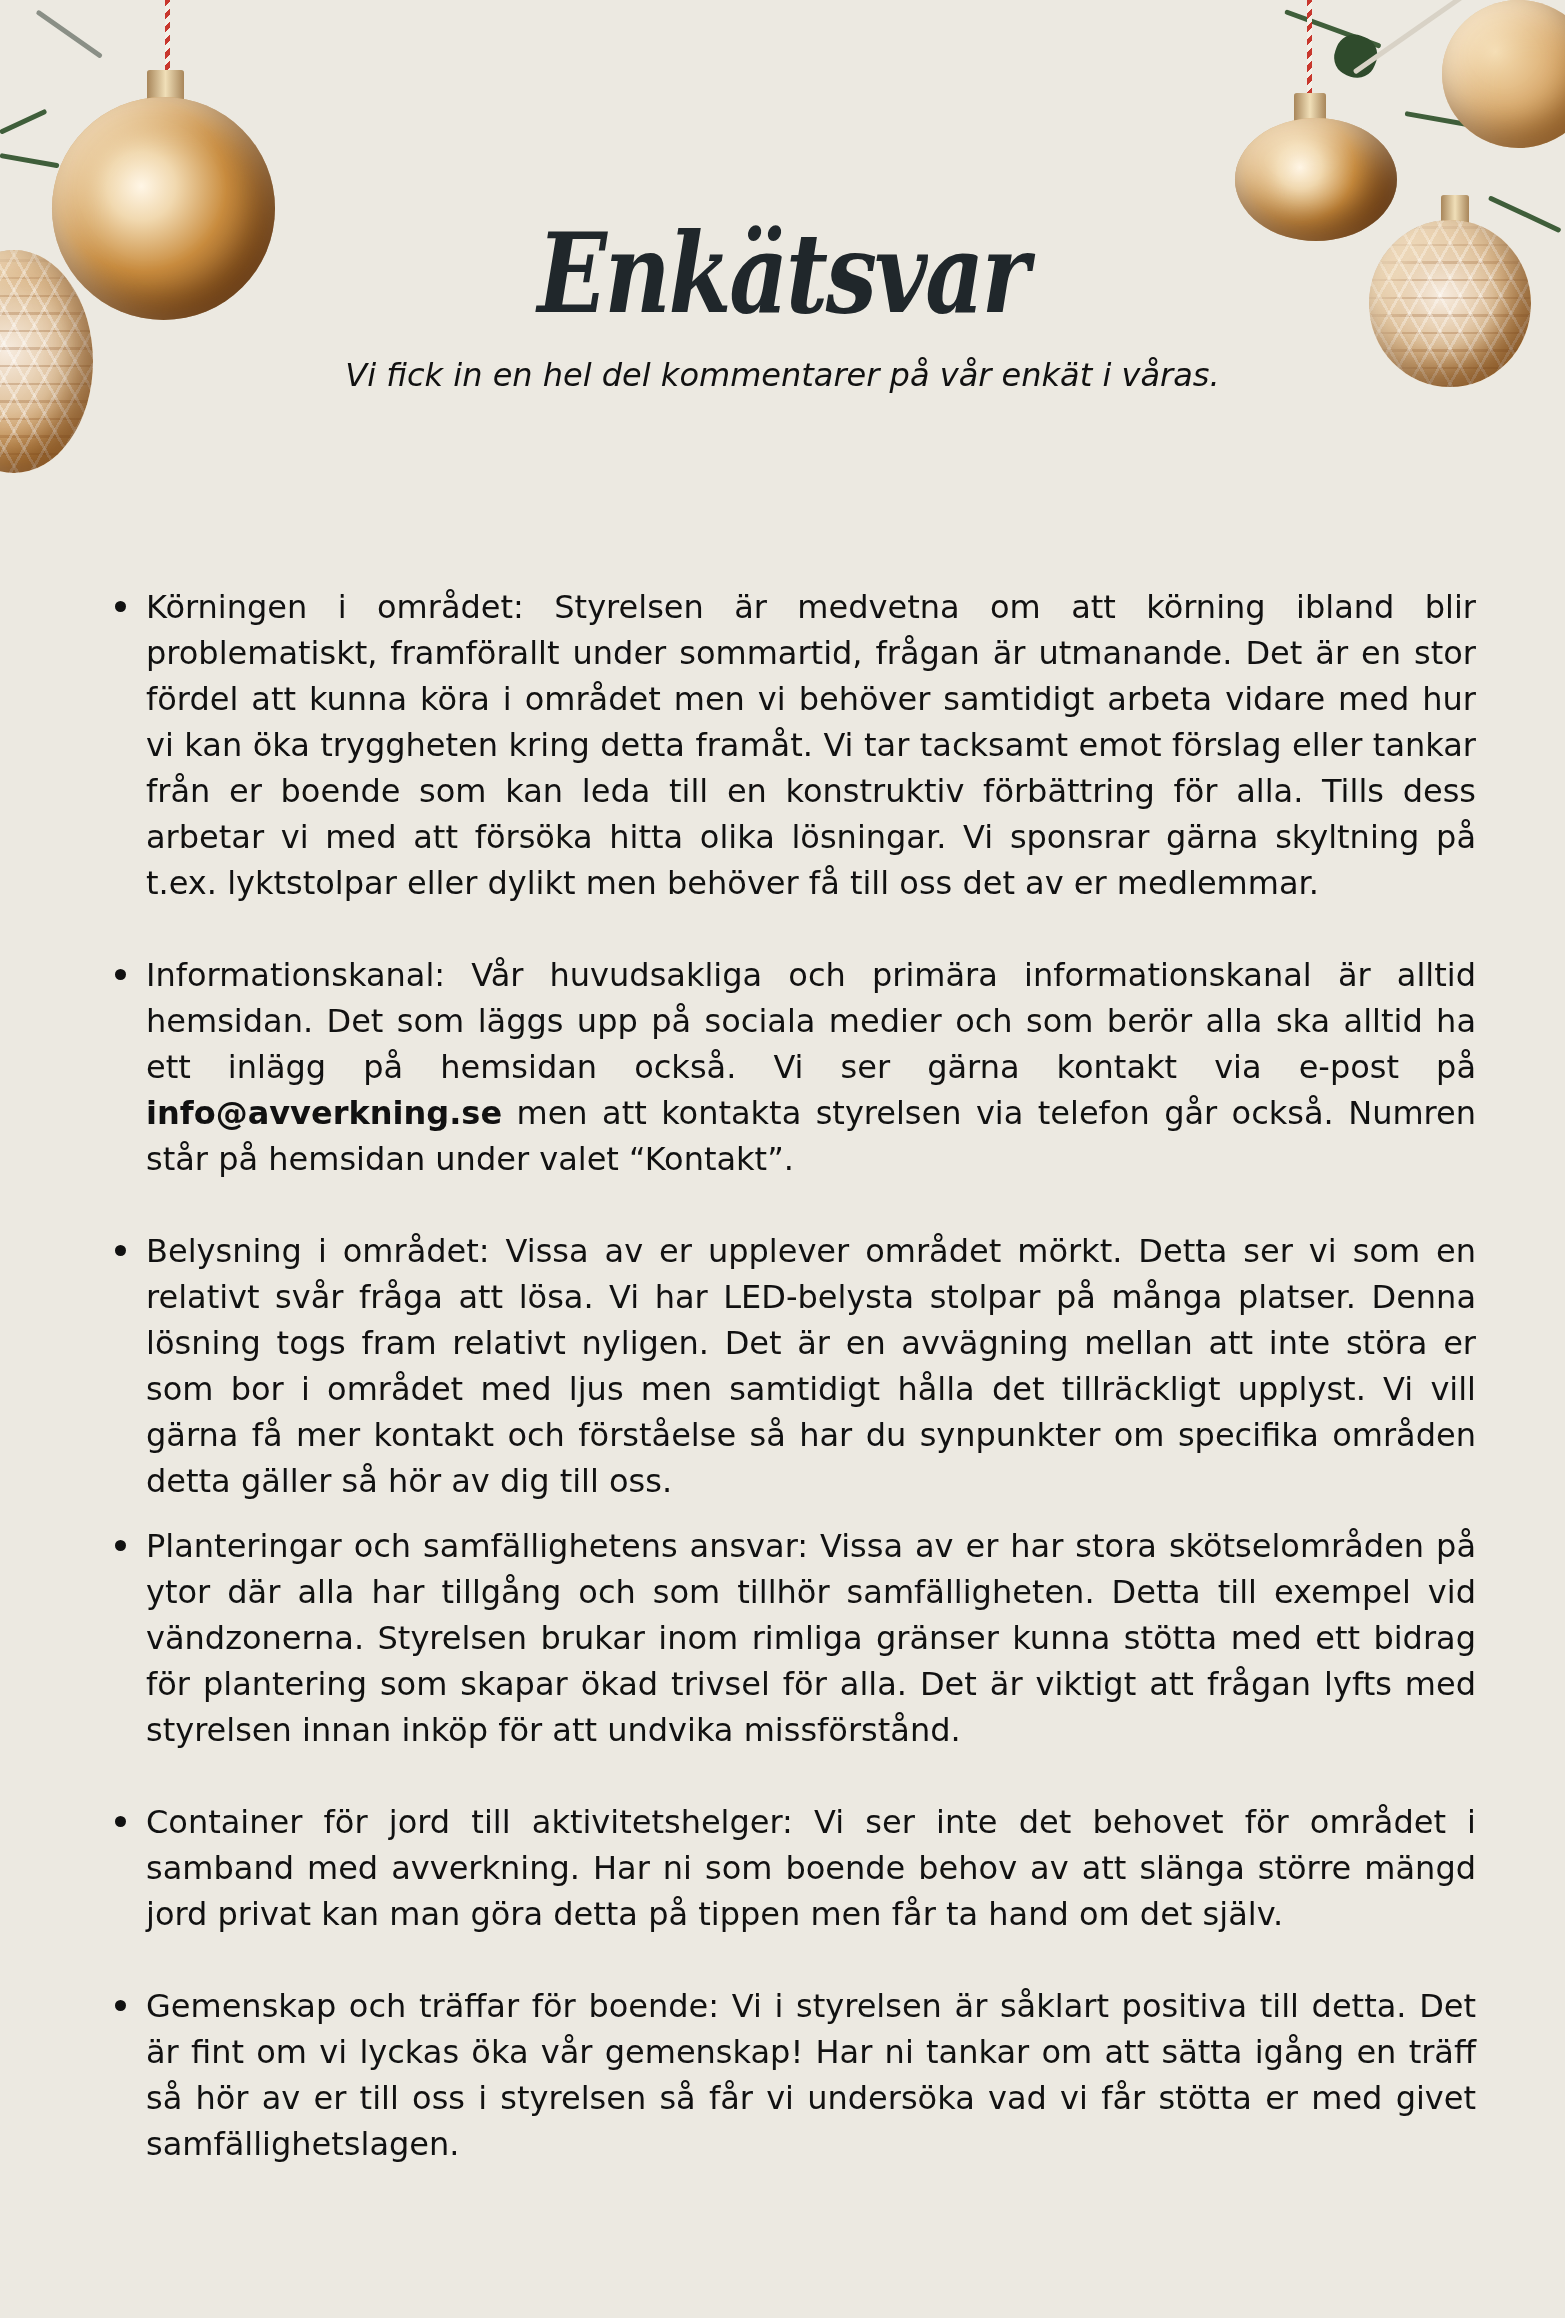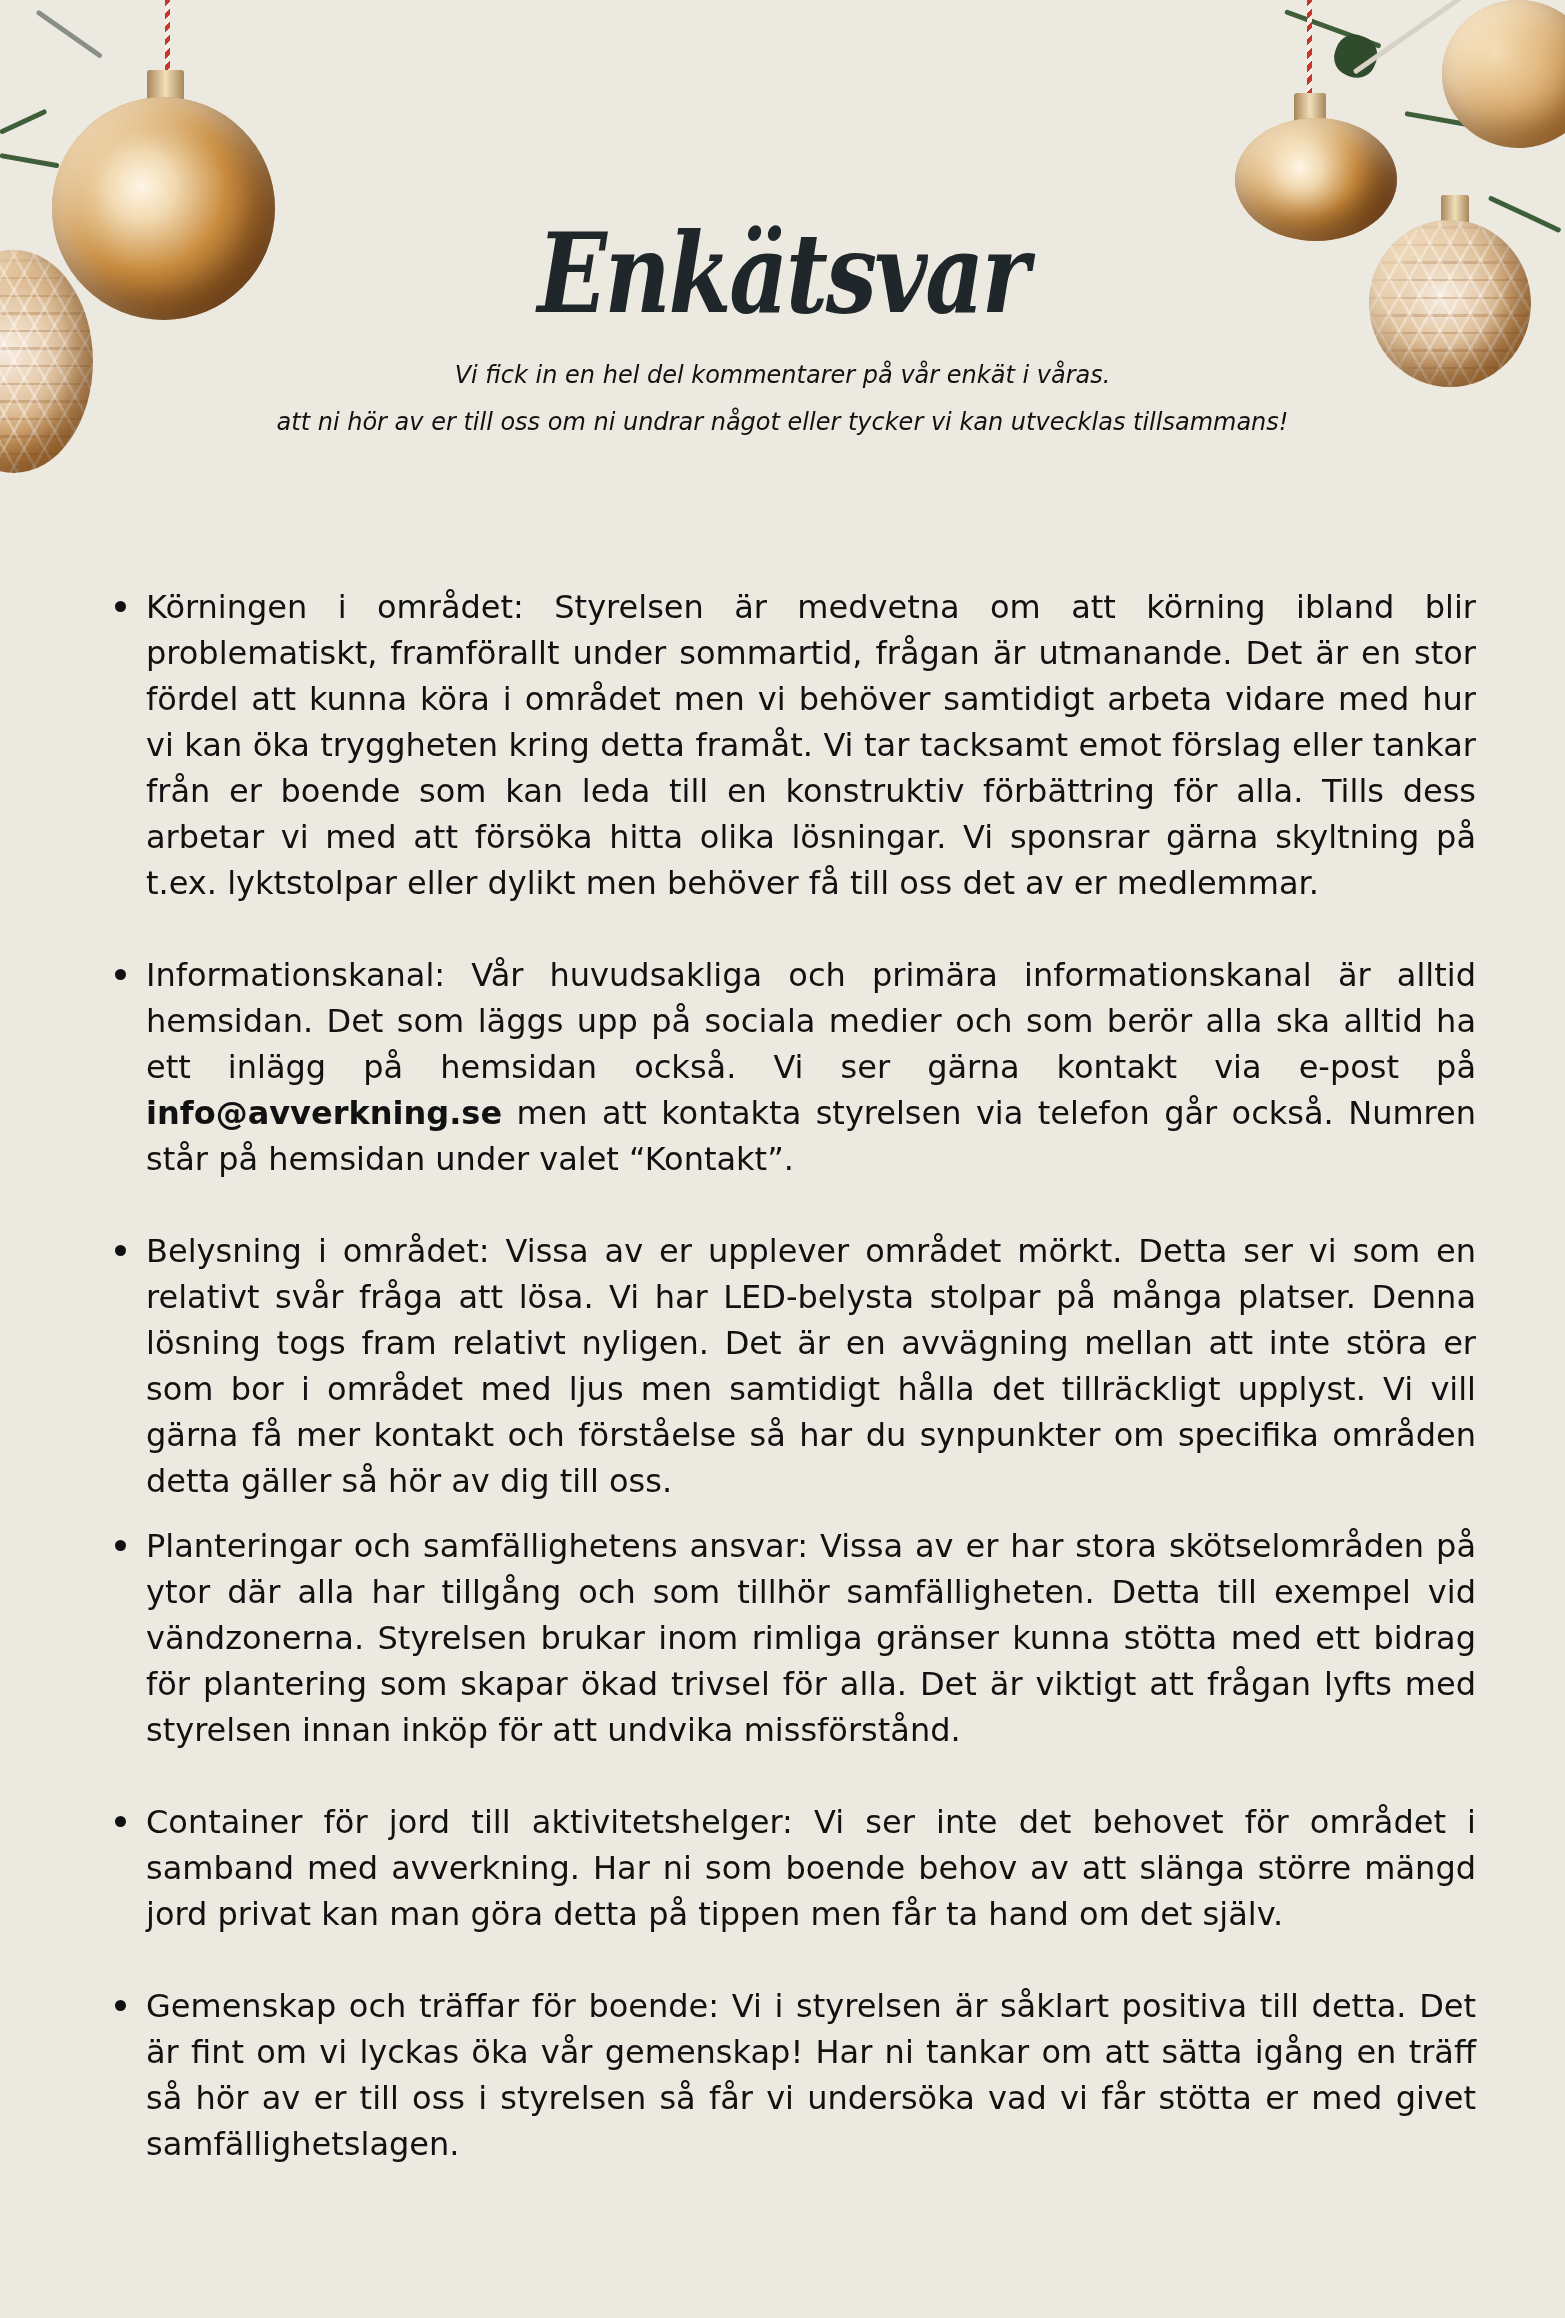--- a/index.html
+++ b/index.html
@@ -43,21 +43,21 @@
   
   .title {
     position:absolute; left:0; width:1565px; top:218px; text-align:center;
     font-family:"DejaVu Serif", serif; font-style:italic; font-weight:bold;
     font-size:111px; color:#20272b; letter-spacing:-2.8px;
     transform:scaleX(0.82); transform-origin:center;
     line-height:1;
   }
   .intro {
     position:absolute; left:0; width:1565px; top:352px;
-    text-align:center; font-style:italic; font-size:24px; line-height:47px;
+    text-align:center; font-style:italic; font-size:32px; line-height:47px;
     font-family:"DejaVu Sans", sans-serif;
     color:#111;
   }
   .intro div { white-space:nowrap; }
 
   
   .list {
     position:absolute; left:146px; width:1330px; top:584px;
     font-family:"DejaVu Sans", sans-serif;
     font-size:32px; line-height:46px; color:#111;
@@ -95,21 +95,20 @@
   <div class="ornament orn-shiny" style="left:5.6px;top:118px;width:162px;height:123px;"></div>
   <div class="ornament orn-matte" style="left:213px;top:0px;width:153px;height:148px;"></div>
   <div class="cap" style="left:212px;top:195px;width:28px;height:32px;"></div>
   <div class="ornament orn-crystal" style="left:140px;top:220px;width:162px;height:167px;"></div>
 </div>
 
 <div class="title">Enkätsvar</div>
 
 <div class="intro">
   <div>Vi fick in en hel del kommentarer på vår enkät i våras.</div>
-  <div>att ni hör av er till oss om ni undrar något eller tycker vi kan utvecklas tillsammans!</div>
 </div>
 
 <div class="list">
   <div class="item" style="margin-top:0px;">
     <span class="bullet"></span>
     <span class="head">Körningen i området:</span> 
     <span>Styrelsen är medvetna om att körning ibland blir problematiskt, framförallt under sommartid, frågan är utmanande. Det är en stor fördel att kunna köra i området men vi behöver samtidigt arbeta vidare med hur vi kan öka tryggheten kring detta framåt. Vi tar tacksamt emot förslag eller tankar från er boende som kan leda till en konstruktiv förbättring för alla. Tills dess arbetar vi med att försöka hitta olika lösningar. Vi sponsrar gärna skyltning på t.ex. lyktstolpar eller dylikt men behöver få till oss det av er medlemmar.</span>
   </div>
   <div class="item" style="margin-top:46px;">
     <span class="bullet"></span>

